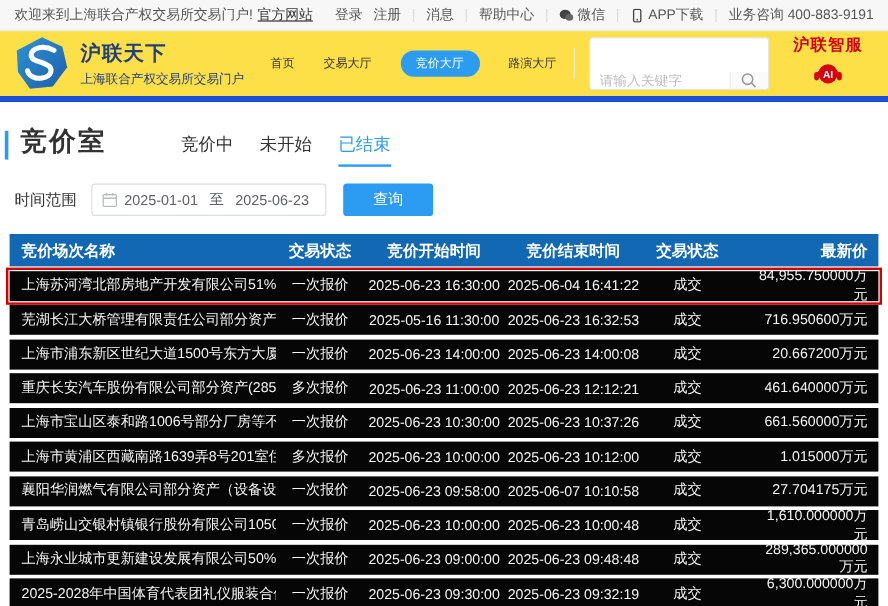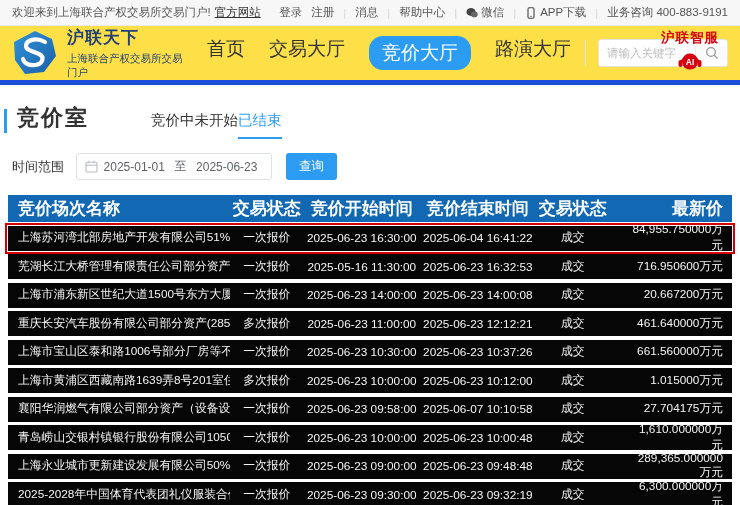--- a/index.html
+++ b/index.html
@@ -17,57 +17,57 @@
   .tb-item { display:flex; align-items:center; gap:3px; cursor:pointer; }
   .mini-ic { width:12px; height:12px; display:inline-block; }
 
   
   .header { height:59px; display:flex; align-items:center; padding:0 12px;
     border-bottom:5px solid #1d4ed8; position:relative; background:#fde047; }
   .logo { width:46px; height:46px; flex:0 0 46px; }
   .brand { margin-left:9px; }
   .brand-title { font-size:17px; font-weight:bold; color:#23407a; letter-spacing:1px; }
   .brand-sub { font-size:10.5px; color:#23407a; margin-top:3px; }
-  .nav { display:flex; margin-left:22px; gap:24px; font-size:19px; color:#333; }
+  .nav { display:flex; align-items:center; margin-left:22px; gap:24px; font-size:10px; color:#333; }
   .nav-item { cursor:pointer; white-space:nowrap; }
   .nav-item.active { background:#2b9cf2; color:#fff; padding:4px 13px; border-radius:14px; }
   .v-divider { width:1px; height:26px; background:#e6e6e6; margin:0 12px 0 14px; }
-  .search-box { width:150px; height:28px; border:1px solid #e3e3e3; border-radius:3px;
-    display:flex; align-items:center; overflow:hidden; background:#fff; }
+  .search-box { width:150px; height:44px; border:1px solid #e3e3e3; border-radius:3px;
+    display:flex; align-items:flex-end; overflow:hidden; background:#fff; }
   .search-box input { border:0; outline:none; flex:1; min-width:0; padding:0 8px;
     font-size:11.5px; color:#333; font-family:inherit; }
   .search-box input::placeholder { color:#bdbdbd; }
   .search-btn { width:32px; background:#fafafa; border-left:1px solid #ececec;
     display:flex; align-items:center; justify-content:center; cursor:pointer; }
   .ai-block { position:absolute; right:14px; top:3px; text-align:center; width:72px; }
   .ai-title { font-size:13.5px; font-weight:bold; color:#d7000f; letter-spacing:1px; }
   .ai-icon { margin-top:2px; display:inline-block; }
 
   
   .title-row { display:flex; align-items:baseline; padding:0 4px; margin-top:18px; }
   .title-bar { width:3px; height:24px; background:#2b9cf2; align-self:center; }
   .page-title { font-size:22px; font-weight:600; color:#333; margin-left:10px; letter-spacing:2px; }
-  .tabs { display:flex; margin-left:62px; font-size:14.5px; color:#333; }
+  .tabs { display:flex; gap:22px; margin-left:62px; font-size:14.5px; color:#333; }
   .tab { cursor:pointer; padding-bottom:7px; }
   .tab.active { color:#2b9cf2; border-bottom:2px solid #2b9cf2; }
 
   
   .filter-row { display:flex; align-items:center; padding:0 12px; margin-top:14px; font-size:13px; }
   .filter-label { color:#333; }
   .range-box { margin-left:12px; width:196px; height:27px; border:1px solid #dcdfe6; border-radius:3px;
     display:flex; align-items:center; padding:0 8px; color:#606266; font-size:12px; background:#fff; cursor:pointer; }
   .range-box .date { flex:1; text-align:center; }
   .range-sep { margin:0 4px; color:#606266; }
-  .query-btn { margin-left:14px; height:27px; padding:0 13px; background:#2b9cf2; color:#fff;
+  .query-btn { margin-left:14px; height:27px; padding:0 25px; background:#2b9cf2; color:#fff;
     border:none; border-radius:3px; font-size:12.5px; cursor:pointer; font-family:inherit;text-align:center; }
 
   
   .table { margin:15px 8px 0 8px; }
   .t-head { display:flex; align-items:center; height:27px; background:#1268b2; color:#fff;
-    font-size:17px; font-weight:bold; }
+    font-size:13px; font-weight:bold; }
   .t-row { display:flex; align-items:center; height:25px; background:#060606; color:#f5f5f5;
     font-size:11.8px; margin-top:3.5px; cursor:pointer; }
   .t-row.highlighted { outline:2px solid #d40000; outline-offset:1px; }
   .c-name   { width:31.5%; padding-left:10px; text-align:left; white-space:nowrap; overflow:hidden; }
   .c-mode   { width:10.5%; text-align:center; }
   .c-start  { width:16.5%; text-align:center; }
   .c-end    { width:16.5%; text-align:center; }
   .c-status { width:10.5%; text-align:center; }
   .c-price  { width:14.5%; text-align:right; padding-right:9px;margin-left:20px; }
 </style>

